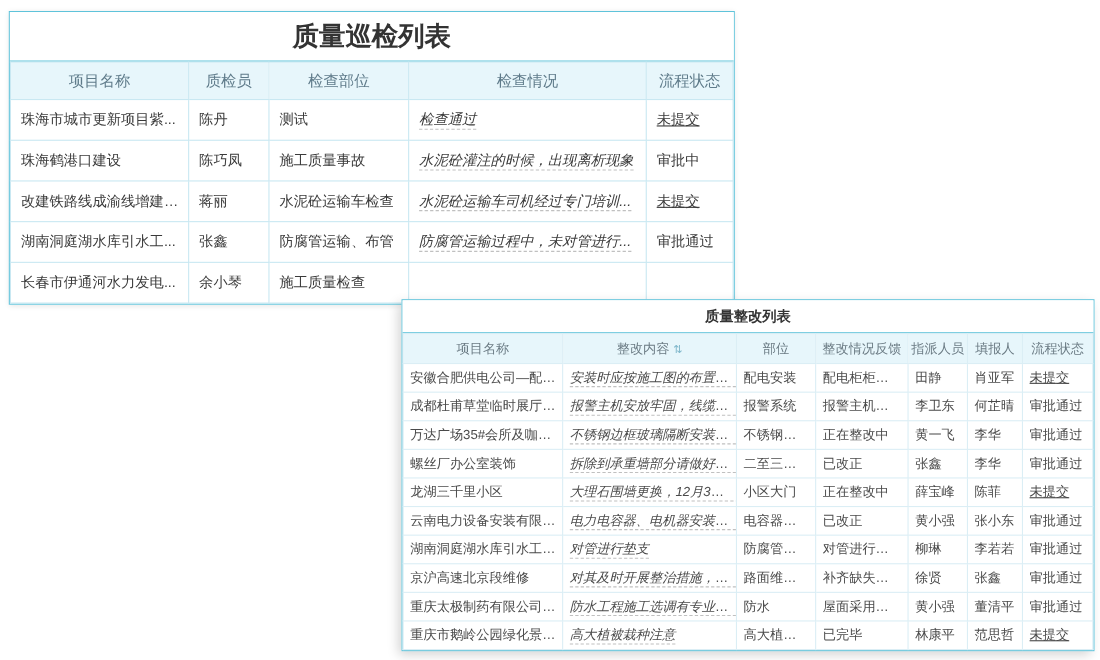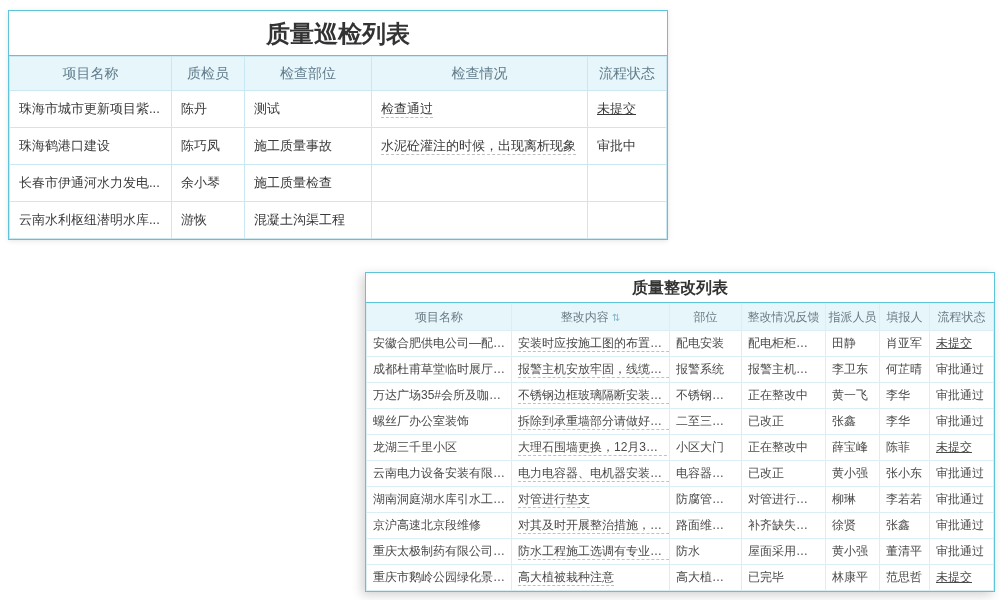--- a/index.html
+++ b/index.html
@@ -21,35 +21,35 @@
   }
   #rectification-card {
     left:365px; top:272px; width:630px; z-index:2;
     box-shadow:-3px 3px 10px rgba(0,0,0,.18);
   }
   .title {
     text-align:center; font-weight:bold; color:var(--title_text,#333);
     border-bottom:1px solid var(--border,#5fc3da); background:#fff;
   }
   #inspection-card .title { font-size:24px; line-height:45px; height:45px; }
-  #rectification-card .title { font-size:16px; line-height:30px; height:30px; }
+  #rectification-card .title { font-size:13px; line-height:30px; height:30px; }
   .tbl { width:100%; border-collapse:collapse; table-layout:fixed; }
   .tbl th, .tbl td { border:1px solid #c9e8f2; overflow:hidden; white-space:nowrap; text-overflow:ellipsis; }
   .tbl th { background:var(--header_bg,#e7f6fb); font-weight:normal; text-align:center; }
   .tbl1 th { height:34px; font-size:14px; color:var(--header_text,#5f7b8a); }
   .tbl1 td { height:37px; font-size:13px; color:var(--cell_text,#3a3a3a); padding:0 9px; text-align:left; }
   .tbl2 th, .tbl2 td { border-color:#dbeef5; }
   .tbl2 th { height:27px; font-size:12px; color:#6b7b84; }
   .tbl2 td { height:26px; font-size:12px; color:#4a4a4a; padding:0 6px; text-align:left; }
   .link { color:var(--link,#4a87d9); }
   .status { text-align:center; }
   .st-pending   { color:var(--pending,#3a62d8);text-decoration:underline; }
   .st-reviewing { color:var(--reviewing,#e8a33d); }
   .st-approved  { color:var(--approved,#35ab5c); }
-  .tip { border-bottom:1px dashed #c0c0c0; padding-bottom:1px; }
+  .tip { border-bottom:1px dashed #c0c0c0; padding-bottom:1px;font-style:italic; }
   .sort { font-size:10px; color:#7fb7cb; cursor:pointer; }
 </style>
 </head>
 <body>
 
 <div class="card" id="inspection-card">
   <div class="title">质量巡检列表</div>
   <table class="tbl tbl1">
     <colgroup>
       <col style="width:162px">
@@ -76,30 +76,37 @@
           <td class="status st-pending">未提交</td>
         </tr>
         <tr>
           <td class="link">珠海鹤港口建设</td>
           <td class="link">陈巧凤</td>
           <td>施工质量事故</td>
           <td><span class="tip">水泥砼灌注的时候，出现离析现象</span></td>
           <td class="status st-reviewing">审批中</td>
         </tr>
         <tr>
+          <td class="link">改建铁路线成渝线增建第...</td>
+          <td class="link">蒋丽</td>
+          <td>水泥砼运输车检查</td>
+          <td><span class="tip">水泥砼运输车司机经过专门培训...</span></td>
+          <td class="status st-pending">未提交</td>
+        </tr>
+        <tr>
+          <td class="link">湖南洞庭湖水库引水工...</td>
+          <td class="link">张鑫</td>
+          <td>防腐管运输、布管</td>
+          <td><span class="tip">防腐管运输过程中，未对管进行...</span></td>
+          <td class="status st-approved">审批通过</td>
+        </tr>
+        <tr>
           <td class="link">长春市伊通河水力发电...</td>
           <td class="link">余小琴</td>
           <td>施工质量检查</td>
-          <td></td>
-          <td class="status"></td>
-        </tr>
-        <tr>
-          <td class="link">云南水利枢纽潜明水库...</td>
-          <td class="link">游恢</td>
-          <td>混凝土沟渠工程</td>
           <td></td>
           <td class="status"></td>
         </tr>
       </tbody>
   </table>
 </div>
 
 <div class="card" id="rectification-card">
   <div class="title">质量整改列表</div>
   <table class="tbl tbl2">

